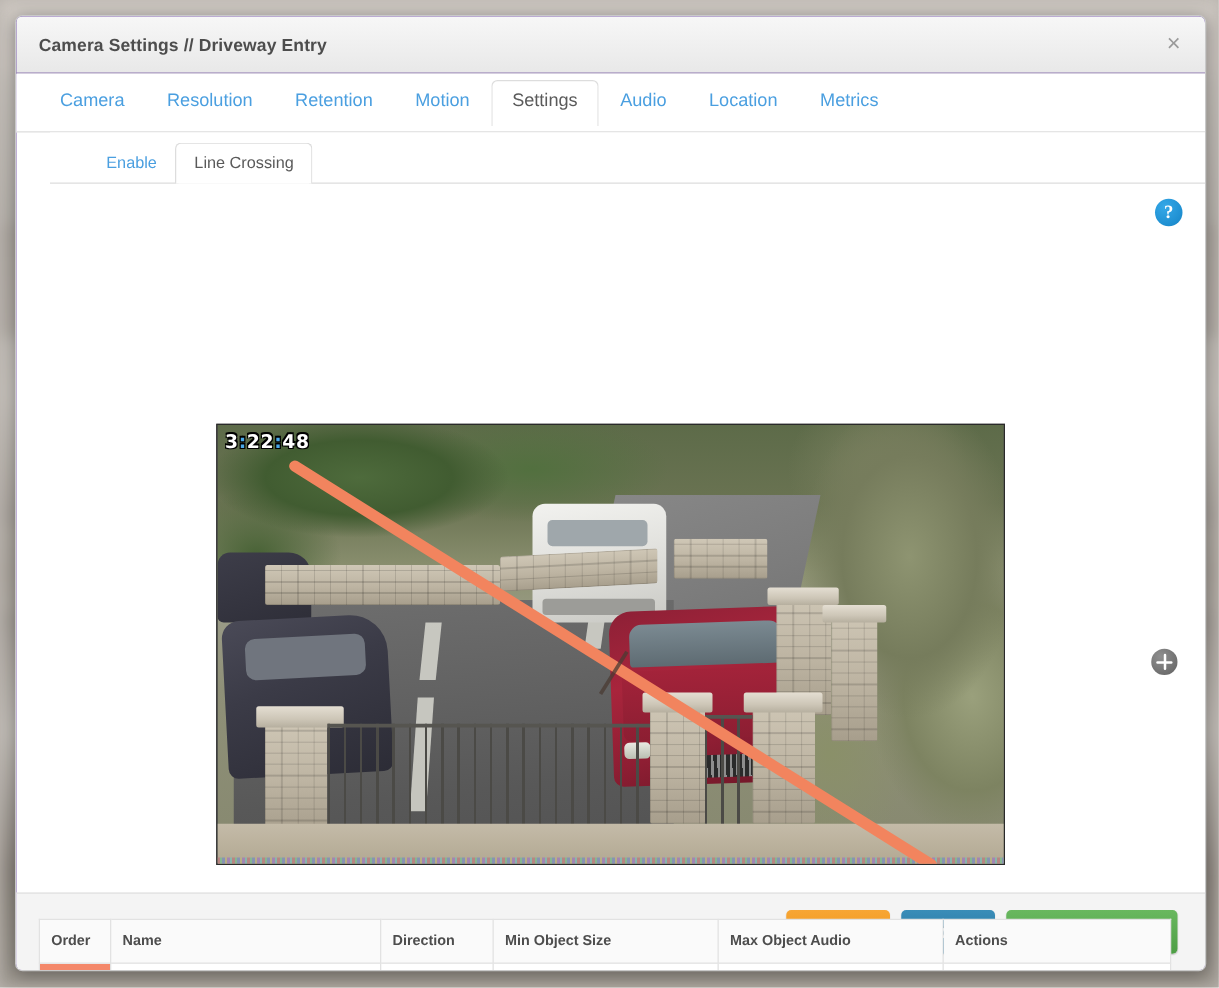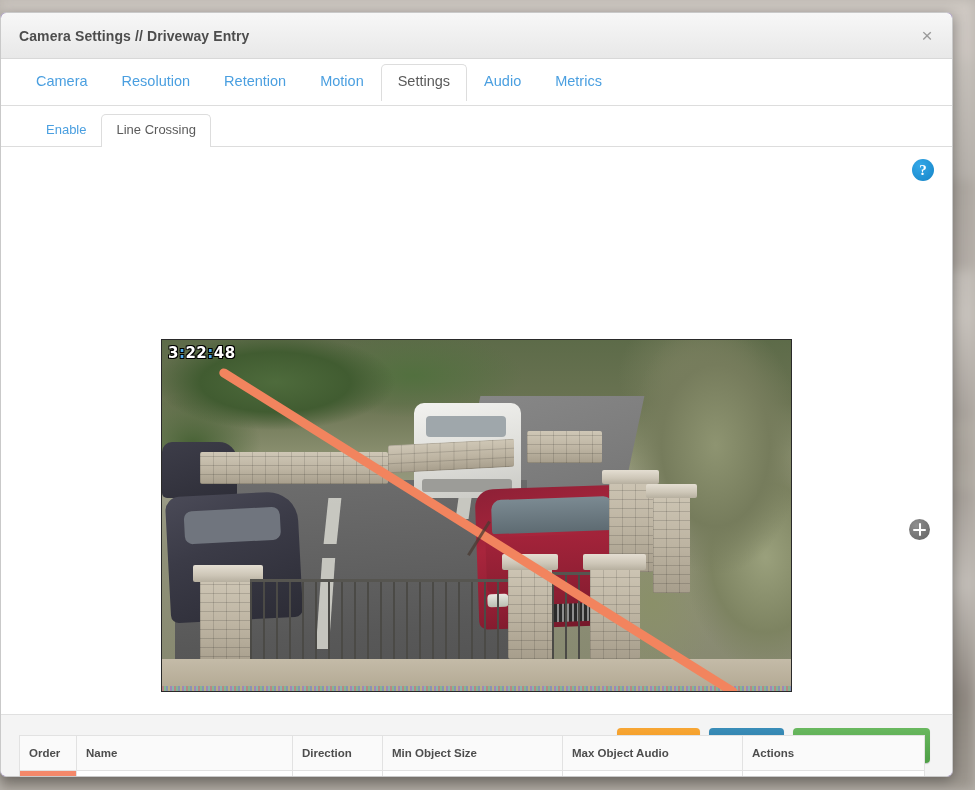--- a/index.html
+++ b/index.html
@@ -22,21 +22,21 @@
     filter: blur(6px);
   }
   #backdrop .bstripe {
     position: absolute; left: 0; right: 0;
     opacity: .55;
   }
 
   
   #modal {
     position: absolute;
-    left: 0; top: 12px;
+    left: 12px; top: 12px;
     width: 951px; height: 763px;
     background: #4c1d95;
     border: 1px solid #c9c9c9;
     border-radius: 6px;
     box-shadow: 0 3px 14px rgba(0,0,0,.35);
     display: flex;
     flex-direction: column;
     overflow: hidden;
   }
 
@@ -112,20 +112,21 @@
   
   #tabs-sub {
     height: 41px;
     flex: 0 0 41px;
     display: flex;
     align-items: flex-end;
     padding: 0 30px;
     box-sizing: border-box;
     border-bottom: 1px solid #dddddd;
     background: #fff;
+    margin-left: 27px;
   }
   .subtab {
     font-size: 13px;
     color: #4a9fe0;
     padding: 7px 14px 8px 14px;
     cursor: pointer;
     border: 1px solid transparent;
     border-bottom: none;
     border-radius: 5px 5px 0 0;
     white-space: nowrap;
@@ -428,20 +429,21 @@
 
   <div id="body">
 
     <div id="tabs-main">
         <div class="tab">Camera</div>
         <div class="tab">Resolution</div>
         <div class="tab">Retention</div>
         <div class="tab">Motion</div>
         <div class="tab active">Settings</div>
         <div class="tab">Audio</div>
+        <div class="tab">Location</div>
         <div class="tab">Metrics</div>
       </div>
     <div id="tabs-sub">
         <div class="subtab">Enable</div>
         <div class="subtab active">Line Crossing</div>
       </div>
 
     <div id="content">
 
       <div id="help-row">

